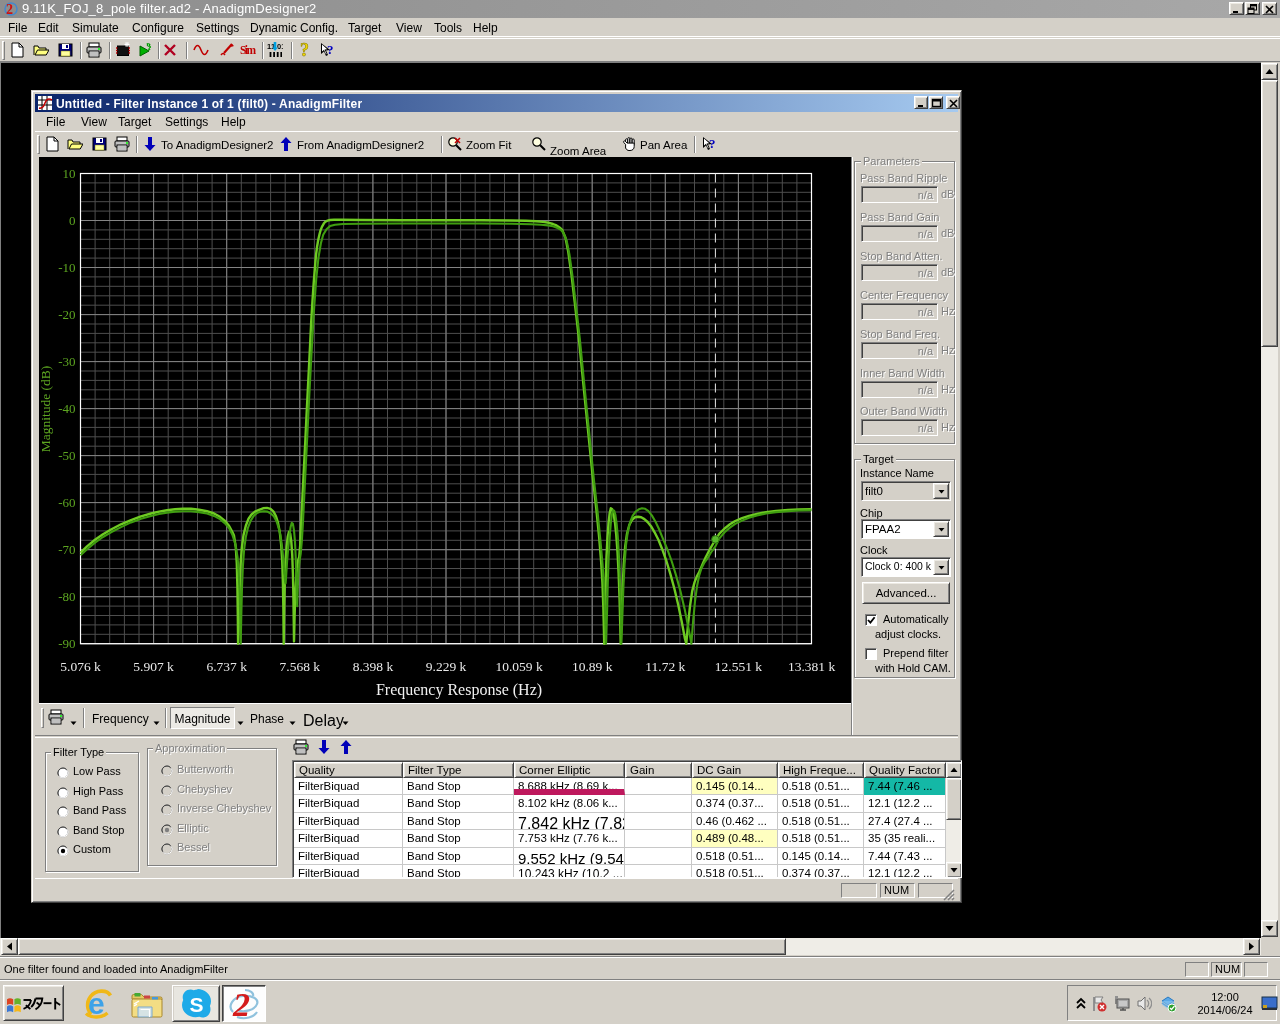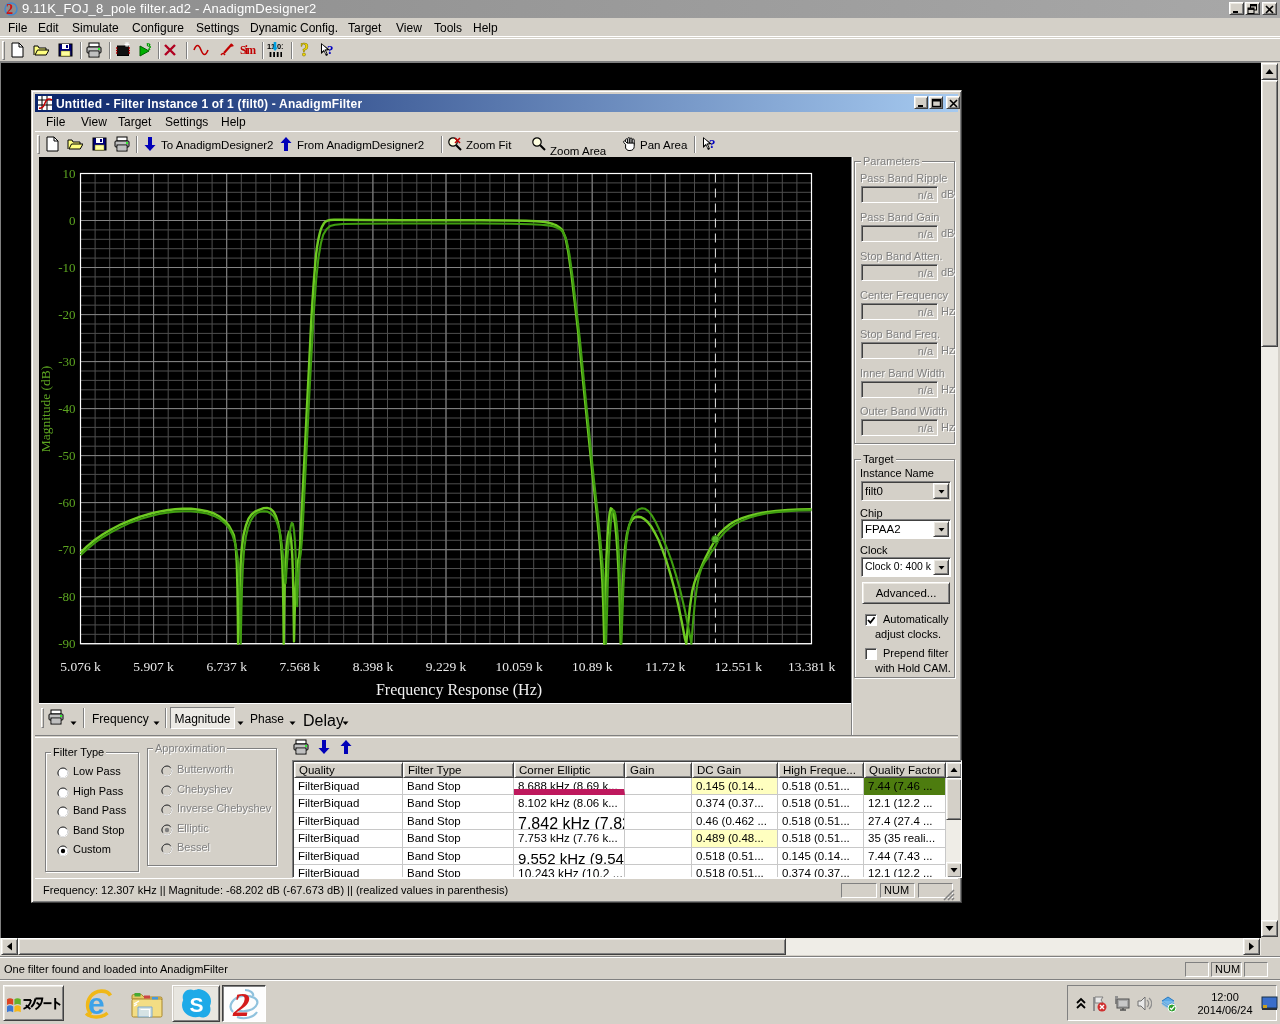--- a/index.html
+++ b/index.html
@@ -479,21 +479,21 @@
         <div class="abs titlebtn" style="left:332px;top:1px;width:67px;height:16px;justify-content:flex-start;padding-left:4px;font-size:11.5px;color:#000;white-space:nowrap;overflow:hidden">Gain</div>
         <div class="abs titlebtn" style="left:399px;top:1px;width:86px;height:16px;justify-content:flex-start;padding-left:4px;font-size:11.5px;color:#000;white-space:nowrap;overflow:hidden">DC Gain</div>
         <div class="abs titlebtn" style="left:485px;top:1px;width:86px;height:16px;justify-content:flex-start;padding-left:4px;font-size:11.5px;color:#000;white-space:nowrap;overflow:hidden">High Freque...</div>
         <div class="abs titlebtn" style="left:571px;top:1px;width:82px;height:16px;justify-content:flex-start;padding-left:4px;font-size:11.5px;color:#000;white-space:nowrap;overflow:hidden">Quality Factor</div>
         <div class="abs" style="left:1px;top:17.0px;width:109px;height:17.4px;background:#fff;border-right:1px solid #c8c8c8;border-bottom:1px solid #c8c8c8;font-size:11.5px;color:#000;white-space:nowrap;overflow:hidden;padding:2px 0 0 4px">FilterBiquad</div>
         <div class="abs" style="left:110px;top:17.0px;width:111px;height:17.4px;background:#fff;border-right:1px solid #c8c8c8;border-bottom:1px solid #c8c8c8;font-size:11.5px;color:#000;white-space:nowrap;overflow:hidden;padding:2px 0 0 4px">Band Stop</div>
         <div class="abs" style="left:221px;top:17.0px;width:111px;height:17.4px;background:#fff;border-right:1px solid #c8c8c8;border-bottom:6px solid #be185d;font-size:11.5px;color:#000;white-space:nowrap;overflow:hidden;padding:2px 0 0 4px">8.688 kHz (8.69 k...</div>
         <div class="abs" style="left:332px;top:17.0px;width:67px;height:17.4px;background:#fff;border-right:1px solid #c8c8c8;border-bottom:1px solid #c8c8c8;font-size:11.5px;color:#000;white-space:nowrap;overflow:hidden;padding:2px 0 0 4px"></div>
         <div class="abs" style="left:399px;top:17.0px;width:86px;height:17.4px;background:#ffffc0;border-right:1px solid #c8c8c8;border-bottom:1px solid #c8c8c8;font-size:11.5px;color:#000;white-space:nowrap;overflow:hidden;padding:2px 0 0 4px">0.145 (0.14...</div>
         <div class="abs" style="left:485px;top:17.0px;width:86px;height:17.4px;background:#fff;border-right:1px solid #c8c8c8;border-bottom:1px solid #c8c8c8;font-size:11.5px;color:#000;white-space:nowrap;overflow:hidden;padding:2px 0 0 4px">0.518 (0.51...</div>
-        <div class="abs" style="left:571px;top:17.0px;width:82px;height:27px;background:#4d7c0f;border-right:1px solid #c8c8c8;border-bottom:1px solid #c8c8c8;font-size:11.5px;color:#000;white-space:nowrap;overflow:hidden;padding:2px 0 0 4px">7.44 (7.46 ...</div>
+        <div class="abs" style="left:571px;top:17.0px;width:82px;height:27px;background:#14b8a6;border-right:1px solid #c8c8c8;border-bottom:1px solid #c8c8c8;font-size:11.5px;color:#000;white-space:nowrap;overflow:hidden;padding:2px 0 0 4px">7.44 (7.46 ...</div>
         <div class="abs" style="left:1px;top:34.4px;width:109px;height:17.4px;background:#fff;border-right:1px solid #c8c8c8;border-bottom:1px solid #c8c8c8;font-size:11.5px;color:#000;white-space:nowrap;overflow:hidden;padding:2px 0 0 4px">FilterBiquad</div>
         <div class="abs" style="left:110px;top:34.4px;width:111px;height:17.4px;background:#fff;border-right:1px solid #c8c8c8;border-bottom:1px solid #c8c8c8;font-size:11.5px;color:#000;white-space:nowrap;overflow:hidden;padding:2px 0 0 4px">Band Stop</div>
         <div class="abs" style="left:221px;top:34.4px;width:111px;height:17.4px;background:#fff;border-right:1px solid #c8c8c8;border-bottom:1px solid #c8c8c8;font-size:11.5px;color:#000;white-space:nowrap;overflow:hidden;padding:2px 0 0 4px">8.102 kHz (8.06 k...</div>
         <div class="abs" style="left:332px;top:34.4px;width:67px;height:17.4px;background:#fff;border-right:1px solid #c8c8c8;border-bottom:1px solid #c8c8c8;font-size:11.5px;color:#000;white-space:nowrap;overflow:hidden;padding:2px 0 0 4px"></div>
         <div class="abs" style="left:399px;top:34.4px;width:86px;height:17.4px;background:#fff;border-right:1px solid #c8c8c8;border-bottom:1px solid #c8c8c8;font-size:11.5px;color:#000;white-space:nowrap;overflow:hidden;padding:2px 0 0 4px">0.374 (0.37...</div>
         <div class="abs" style="left:485px;top:34.4px;width:86px;height:17.4px;background:#fff;border-right:1px solid #c8c8c8;border-bottom:1px solid #c8c8c8;font-size:11.5px;color:#000;white-space:nowrap;overflow:hidden;padding:2px 0 0 4px">0.518 (0.51...</div>
         <div class="abs" style="left:571px;top:34.4px;width:82px;height:17.4px;background:#fff;border-right:1px solid #c8c8c8;border-bottom:1px solid #c8c8c8;font-size:11.5px;color:#000;white-space:nowrap;overflow:hidden;padding:2px 0 0 4px">12.1 (12.2 ...</div>
         <div class="abs" style="left:1px;top:51.8px;width:109px;height:17.4px;background:#fff;border-right:1px solid #c8c8c8;border-bottom:1px solid #c8c8c8;font-size:11.5px;color:#000;white-space:nowrap;overflow:hidden;padding:2px 0 0 4px">FilterBiquad</div>
         <div class="abs" style="left:110px;top:51.8px;width:111px;height:17.4px;background:#fff;border-right:1px solid #c8c8c8;border-bottom:1px solid #c8c8c8;font-size:11.5px;color:#000;white-space:nowrap;overflow:hidden;padding:2px 0 0 4px">Band Stop</div>
         <div class="abs" style="left:221px;top:51.8px;width:111px;height:17.4px;background:#fff;border-right:1px solid #c8c8c8;border-bottom:1px solid #c8c8c8;font-size:16px;color:#000;white-space:nowrap;overflow:hidden;padding:2px 0 0 4px">7.842 kHz (7.82 k...</div>
@@ -530,21 +530,20 @@
         </div>
         <div class="abs titlebtn" style="left:653px;top:101px;width:16px;height:16px">
           <svg width="12" height="12" style="" xmlns="http://www.w3.org/2000/svg">
             <path d="M6 8.5L2.5 4h7z" fill="#000"></path>
           </svg>
         </div>
         <div class="abs titlebtn" style="left:653px;top:17px;width:16px;height:42px"></div>
       </div>
     </div>
     <div class="abs" style="left:3px;top:787px;width:923px;height:23px;background:#d4d0c8;border-top:1px solid #fff">
-      <div class="abs" style="left:8px;top:5px;font-size:11px;color:#000">Frequency: 12.307 kHz || Magnitude: -68.202 dB (-67.673 dB) || (realized values in parenthesis)</div>
       <div class="abs sunken" style="left:806px;top:4px;width:36px;height:15px"></div>
       <div class="abs sunken" style="left:845px;top:4px;width:35px;height:15px;font-size:11px;color:#000;padding-left:3px">NUM</div>
       <div class="abs sunken" style="left:883px;top:4px;width:35px;height:15px"></div>
       <div class="abs" style="right:3px;bottom:2px;width:12px;height:12px"><svg width="12" height="12" style="" xmlns="http://www.w3.org/2000/svg">
           <path d="M11 1L1 11M11 5L5 11M11 9l-2 2" stroke="#808080" stroke-width="1.5"></path>
         </svg></div>
     </div>
   </div>
 <div class="abs" style="left:0;top:980px;width:1280px;height:44px;background:#d4d0c8;border-top:1px solid #fff;box-shadow:0 -1px 0 #808080">
     <div class="abs titlebtn" style="left:3px;top:4px;width:61px;height:36px;justify-content:flex-start">

